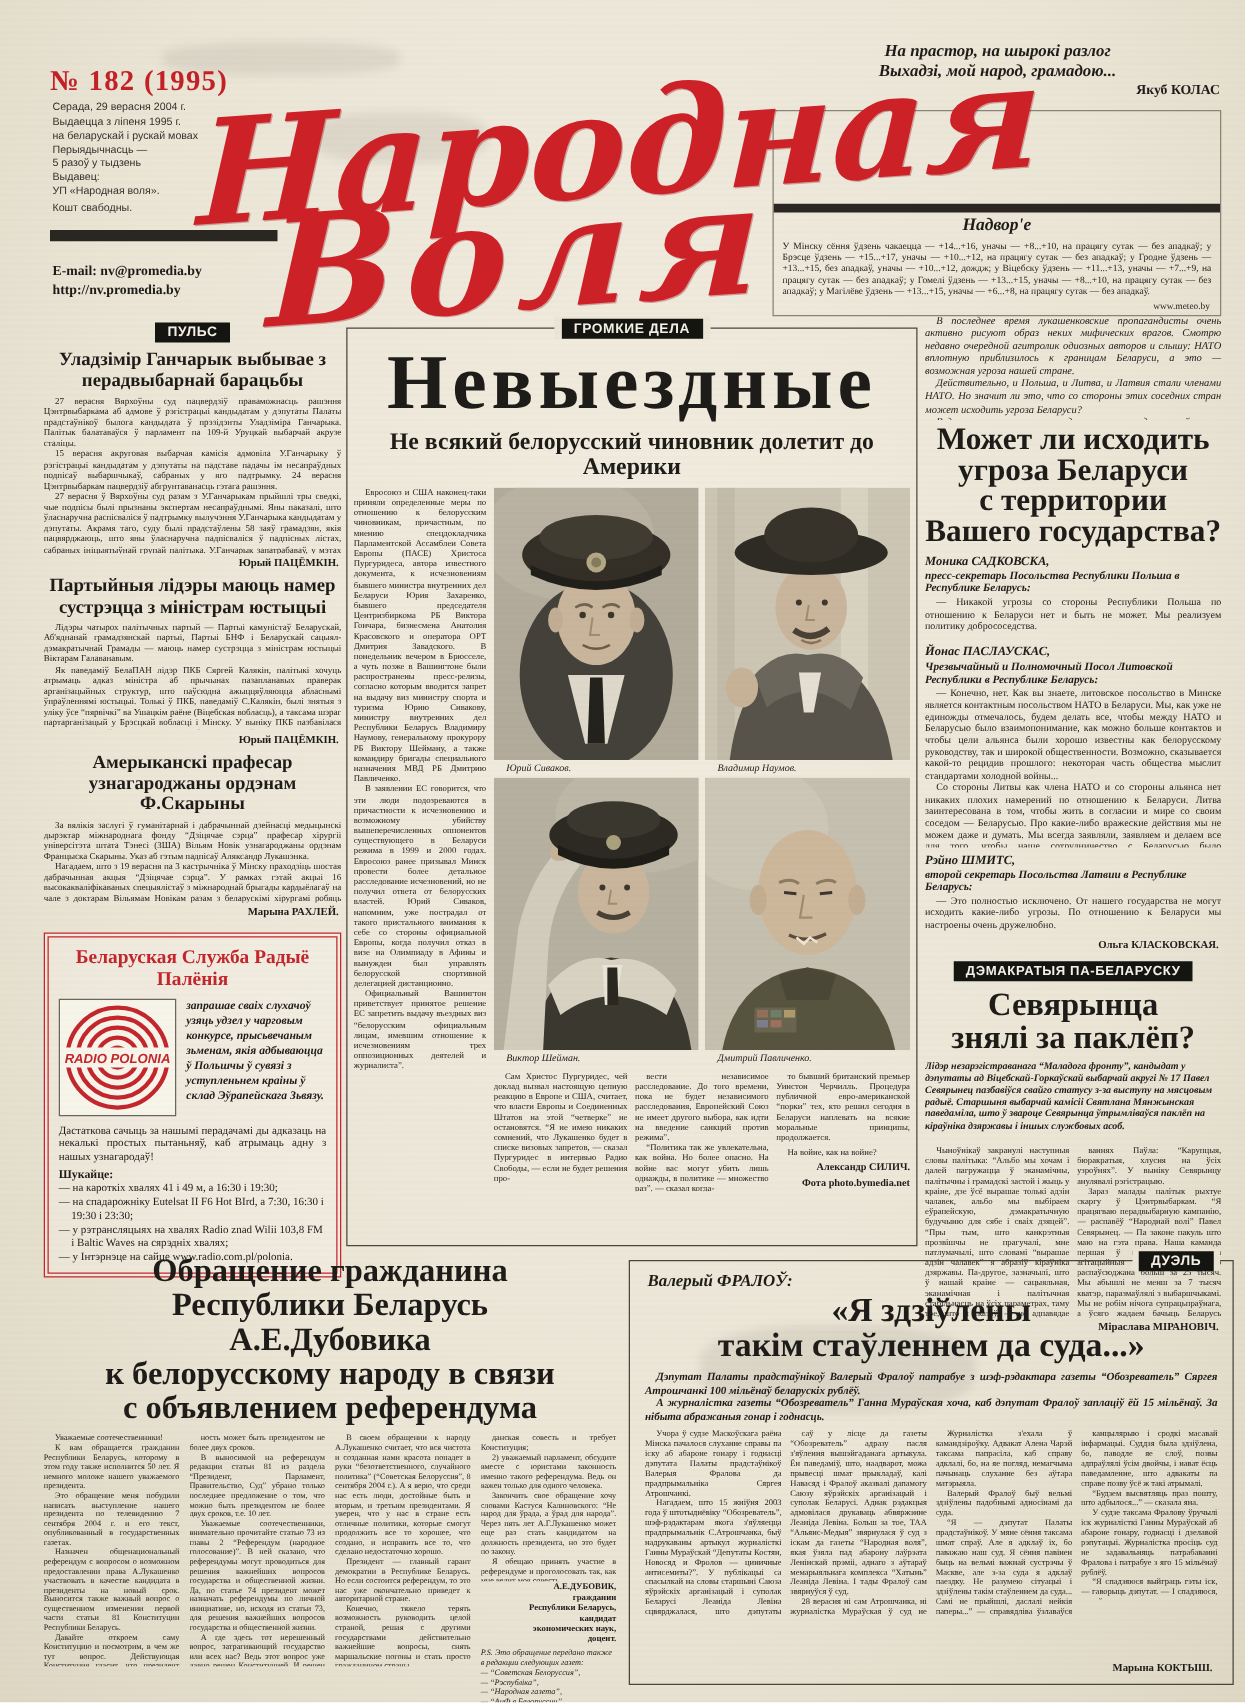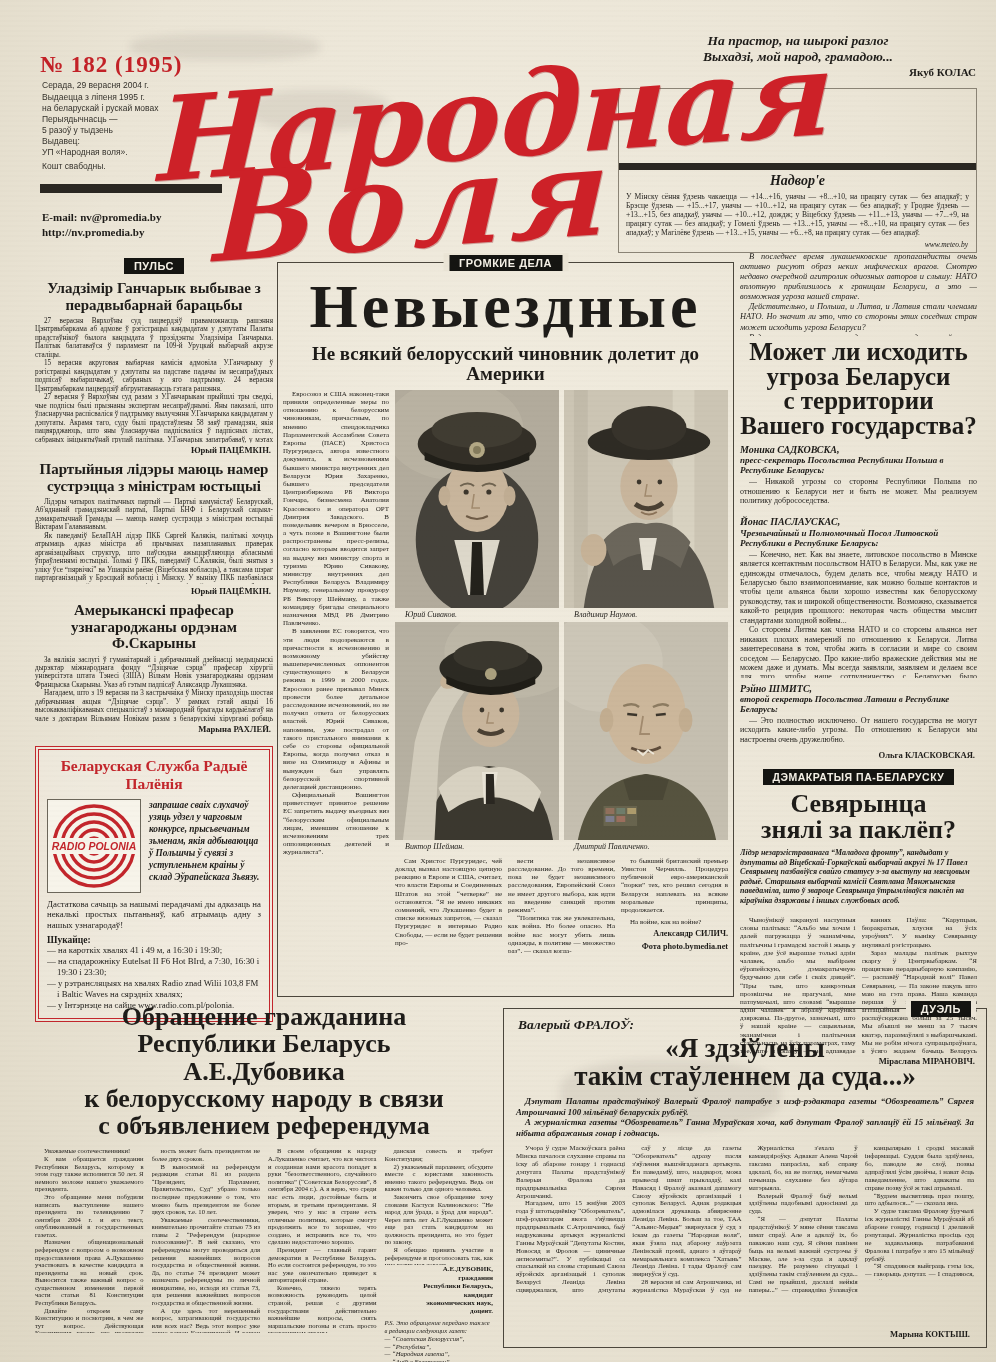--- a/index.html
+++ b/index.html
@@ -17,21 +17,21 @@
   .mast{position:absolute;color:#cd2128;font-family:"DejaVu Serif",serif;font-style:italic;font-weight:bold;
     transform:rotate(-4deg) skewX(-6deg);z-index:3;text-shadow:1px 1px 0 rgba(150,20,25,.35);line-height:.9;}
   .m1{left:158px;top:64px;font-size:116px;letter-spacing:0px;}
   .m2{left:214px;top:150px;font-size:122px;letter-spacing:8px;}
   .quote{position:absolute;left:620px;top:33px;width:356px;text-align:center;font-style:italic;font-weight:bold;font-size:13.5px;line-height:1.15;}
   .quote-author{position:absolute;left:620px;top:66px;width:356px;text-align:right;font-weight:bold;font-size:11px;padding-right:4px;}
   .wbox{position:absolute;left:618px;top:88px;width:357px;height:163px;border:1px solid #8a8375;z-index:1;}
   .wbar{position:absolute;left:0;right:0;top:74px;height:7px;background:#2a2722;}
   .wtitle{position:absolute;left:0;right:0;top:84px;text-align:center;font-style:italic;font-weight:bold;font-size:14px;}
   .wtext{position:absolute;left:7px;right:7px;top:103px;font-size:7.6px;line-height:1.2;text-align:justify;}
-  .wsrc{position:absolute;right:8px;bottom:3px;font-style:italic;font-size:7.5px;}
+  .wsrc{position:absolute;right:8px;bottom:3px;font-size:7.5px;}
   
   .lbl{display:inline-block;background:#141411;color:#f4f0e6;font-family:"Liberation Sans",sans-serif;
     font-weight:bold;font-size:11px;line-height:1;padding:3px 10px 2px;letter-spacing:.5px;}
   .jt p{margin:0;text-indent:9px;text-align:justify;}
   .byl{text-align:right;font-weight:bold;font-size:8.6px;margin:2px 2px 0 0;}
   .clip{overflow:hidden;}
   
   #leftcol{position:absolute;left:35px;top:256px;width:238px;}
   .lblwrap{text-align:center;margin-bottom:4px;}
   .at{font-weight:bold;font-size:15px;line-height:1.1;text-align:center;margin:6px 0 4px;}

